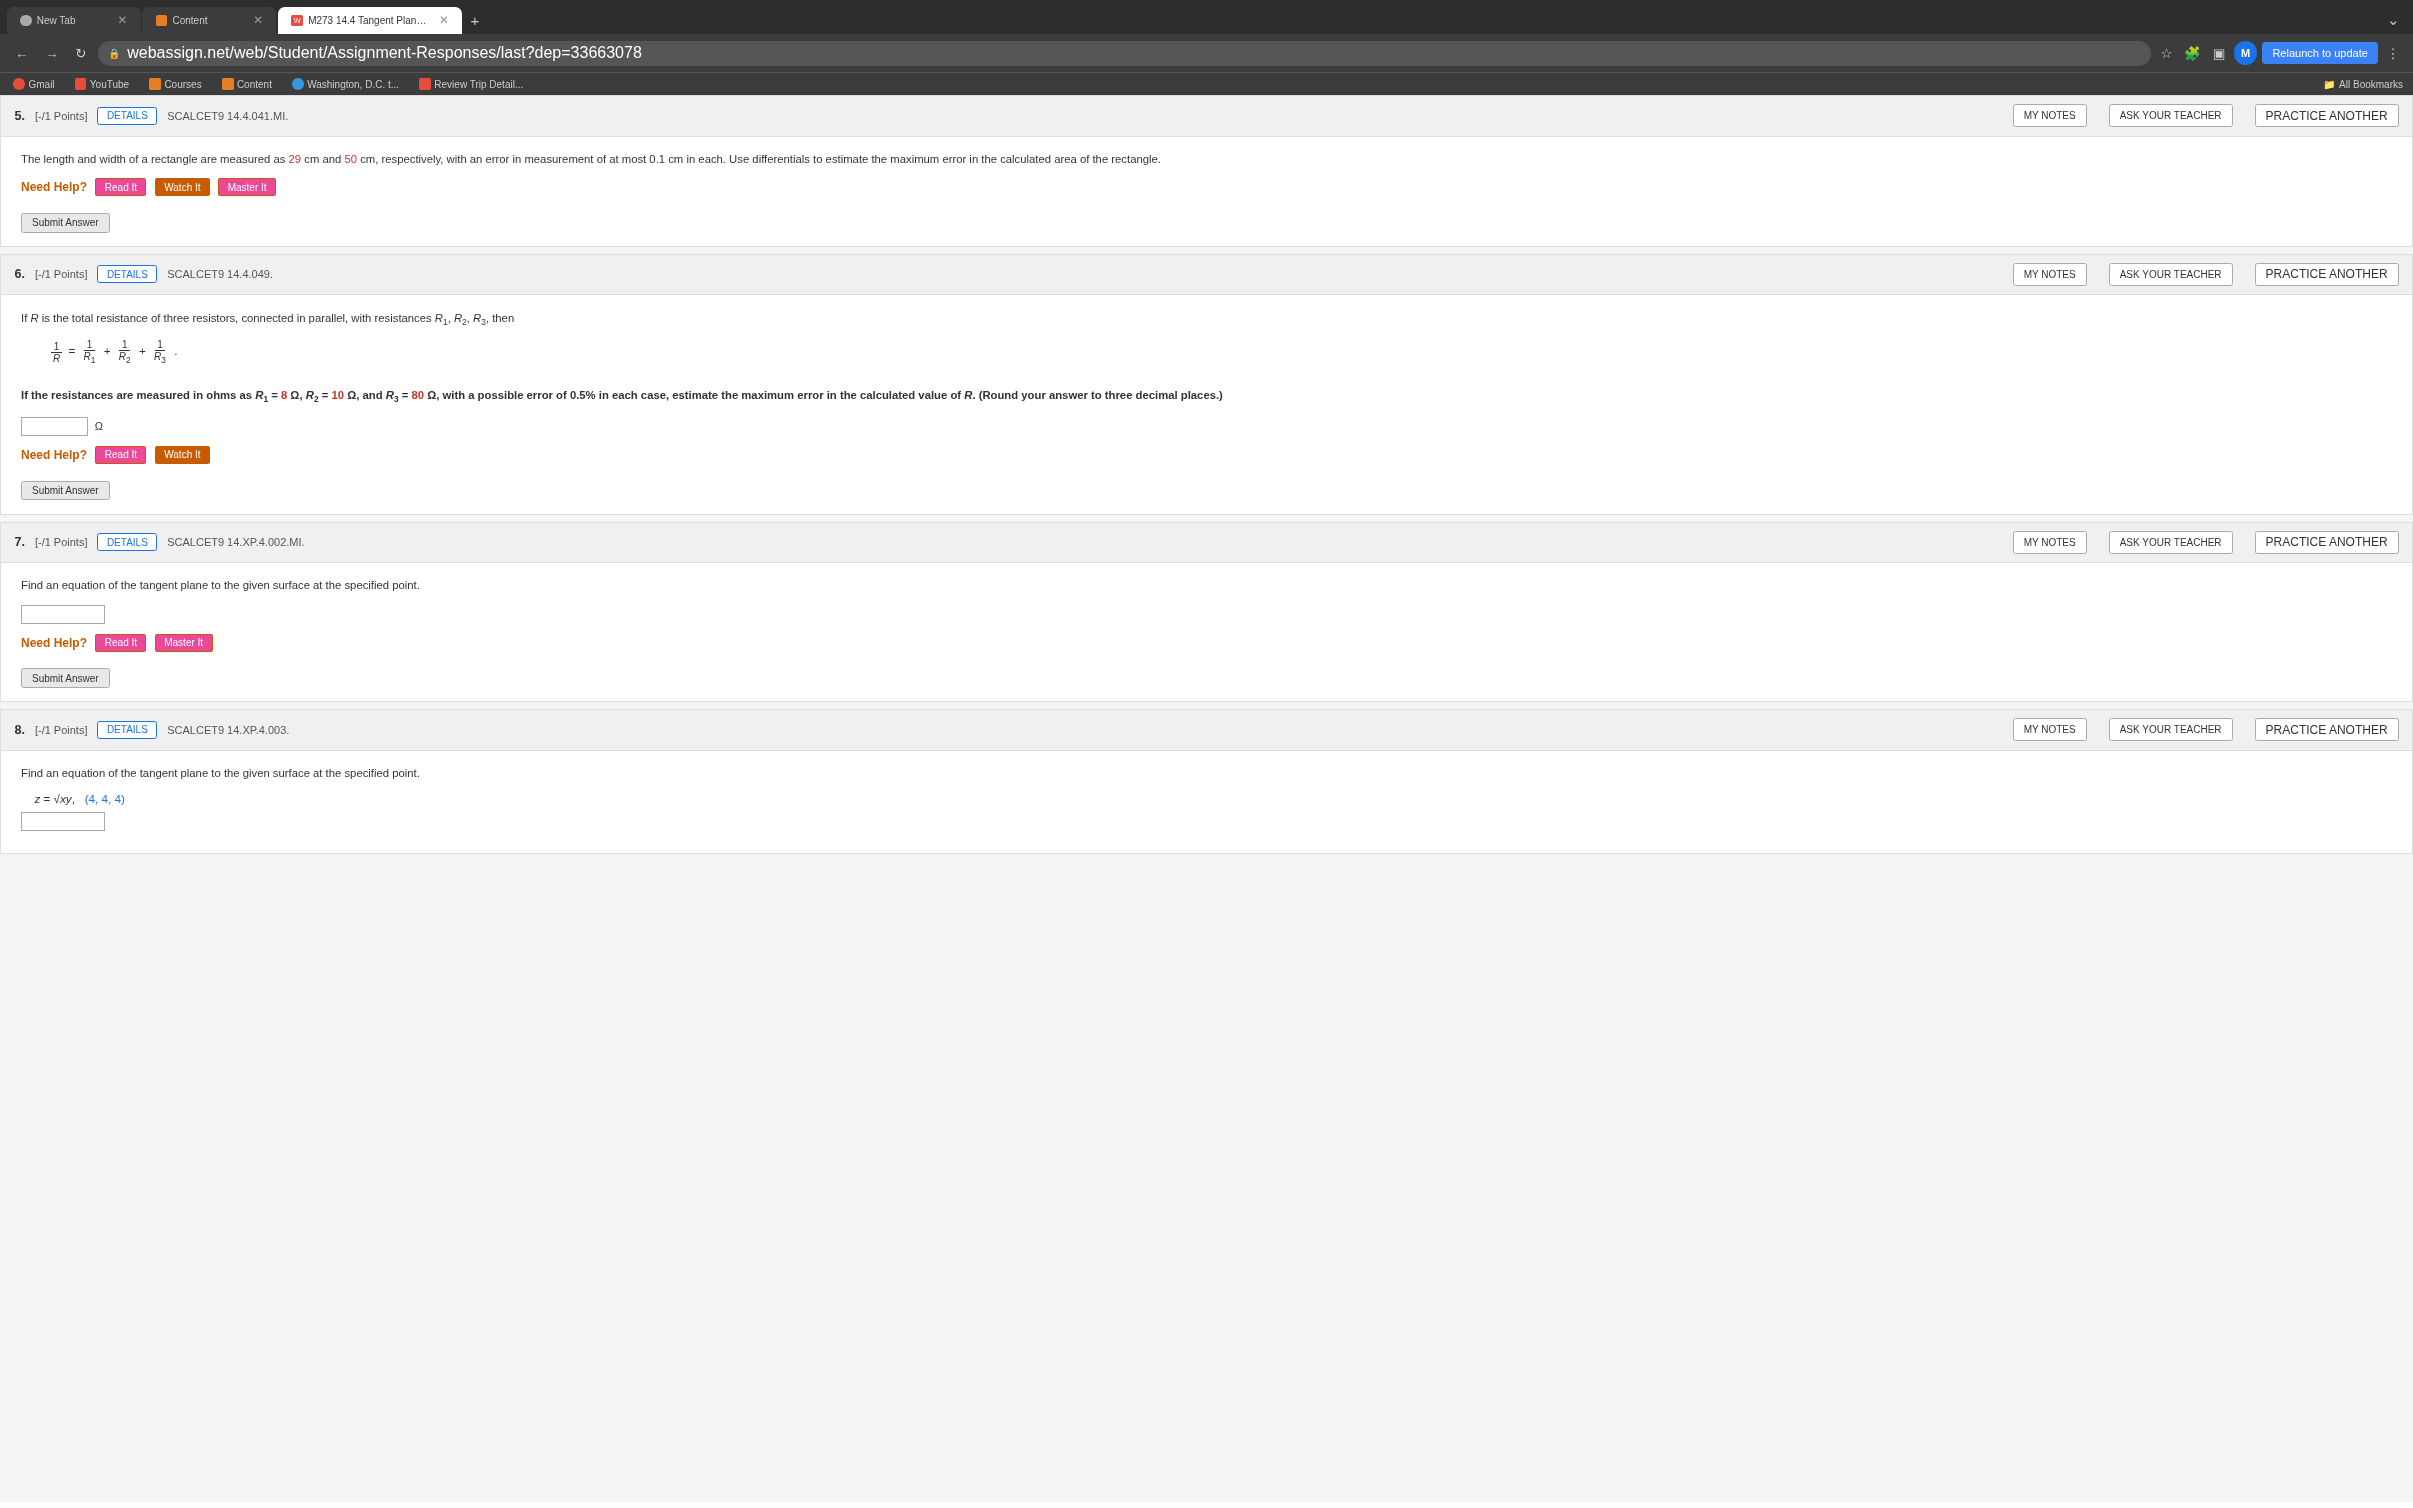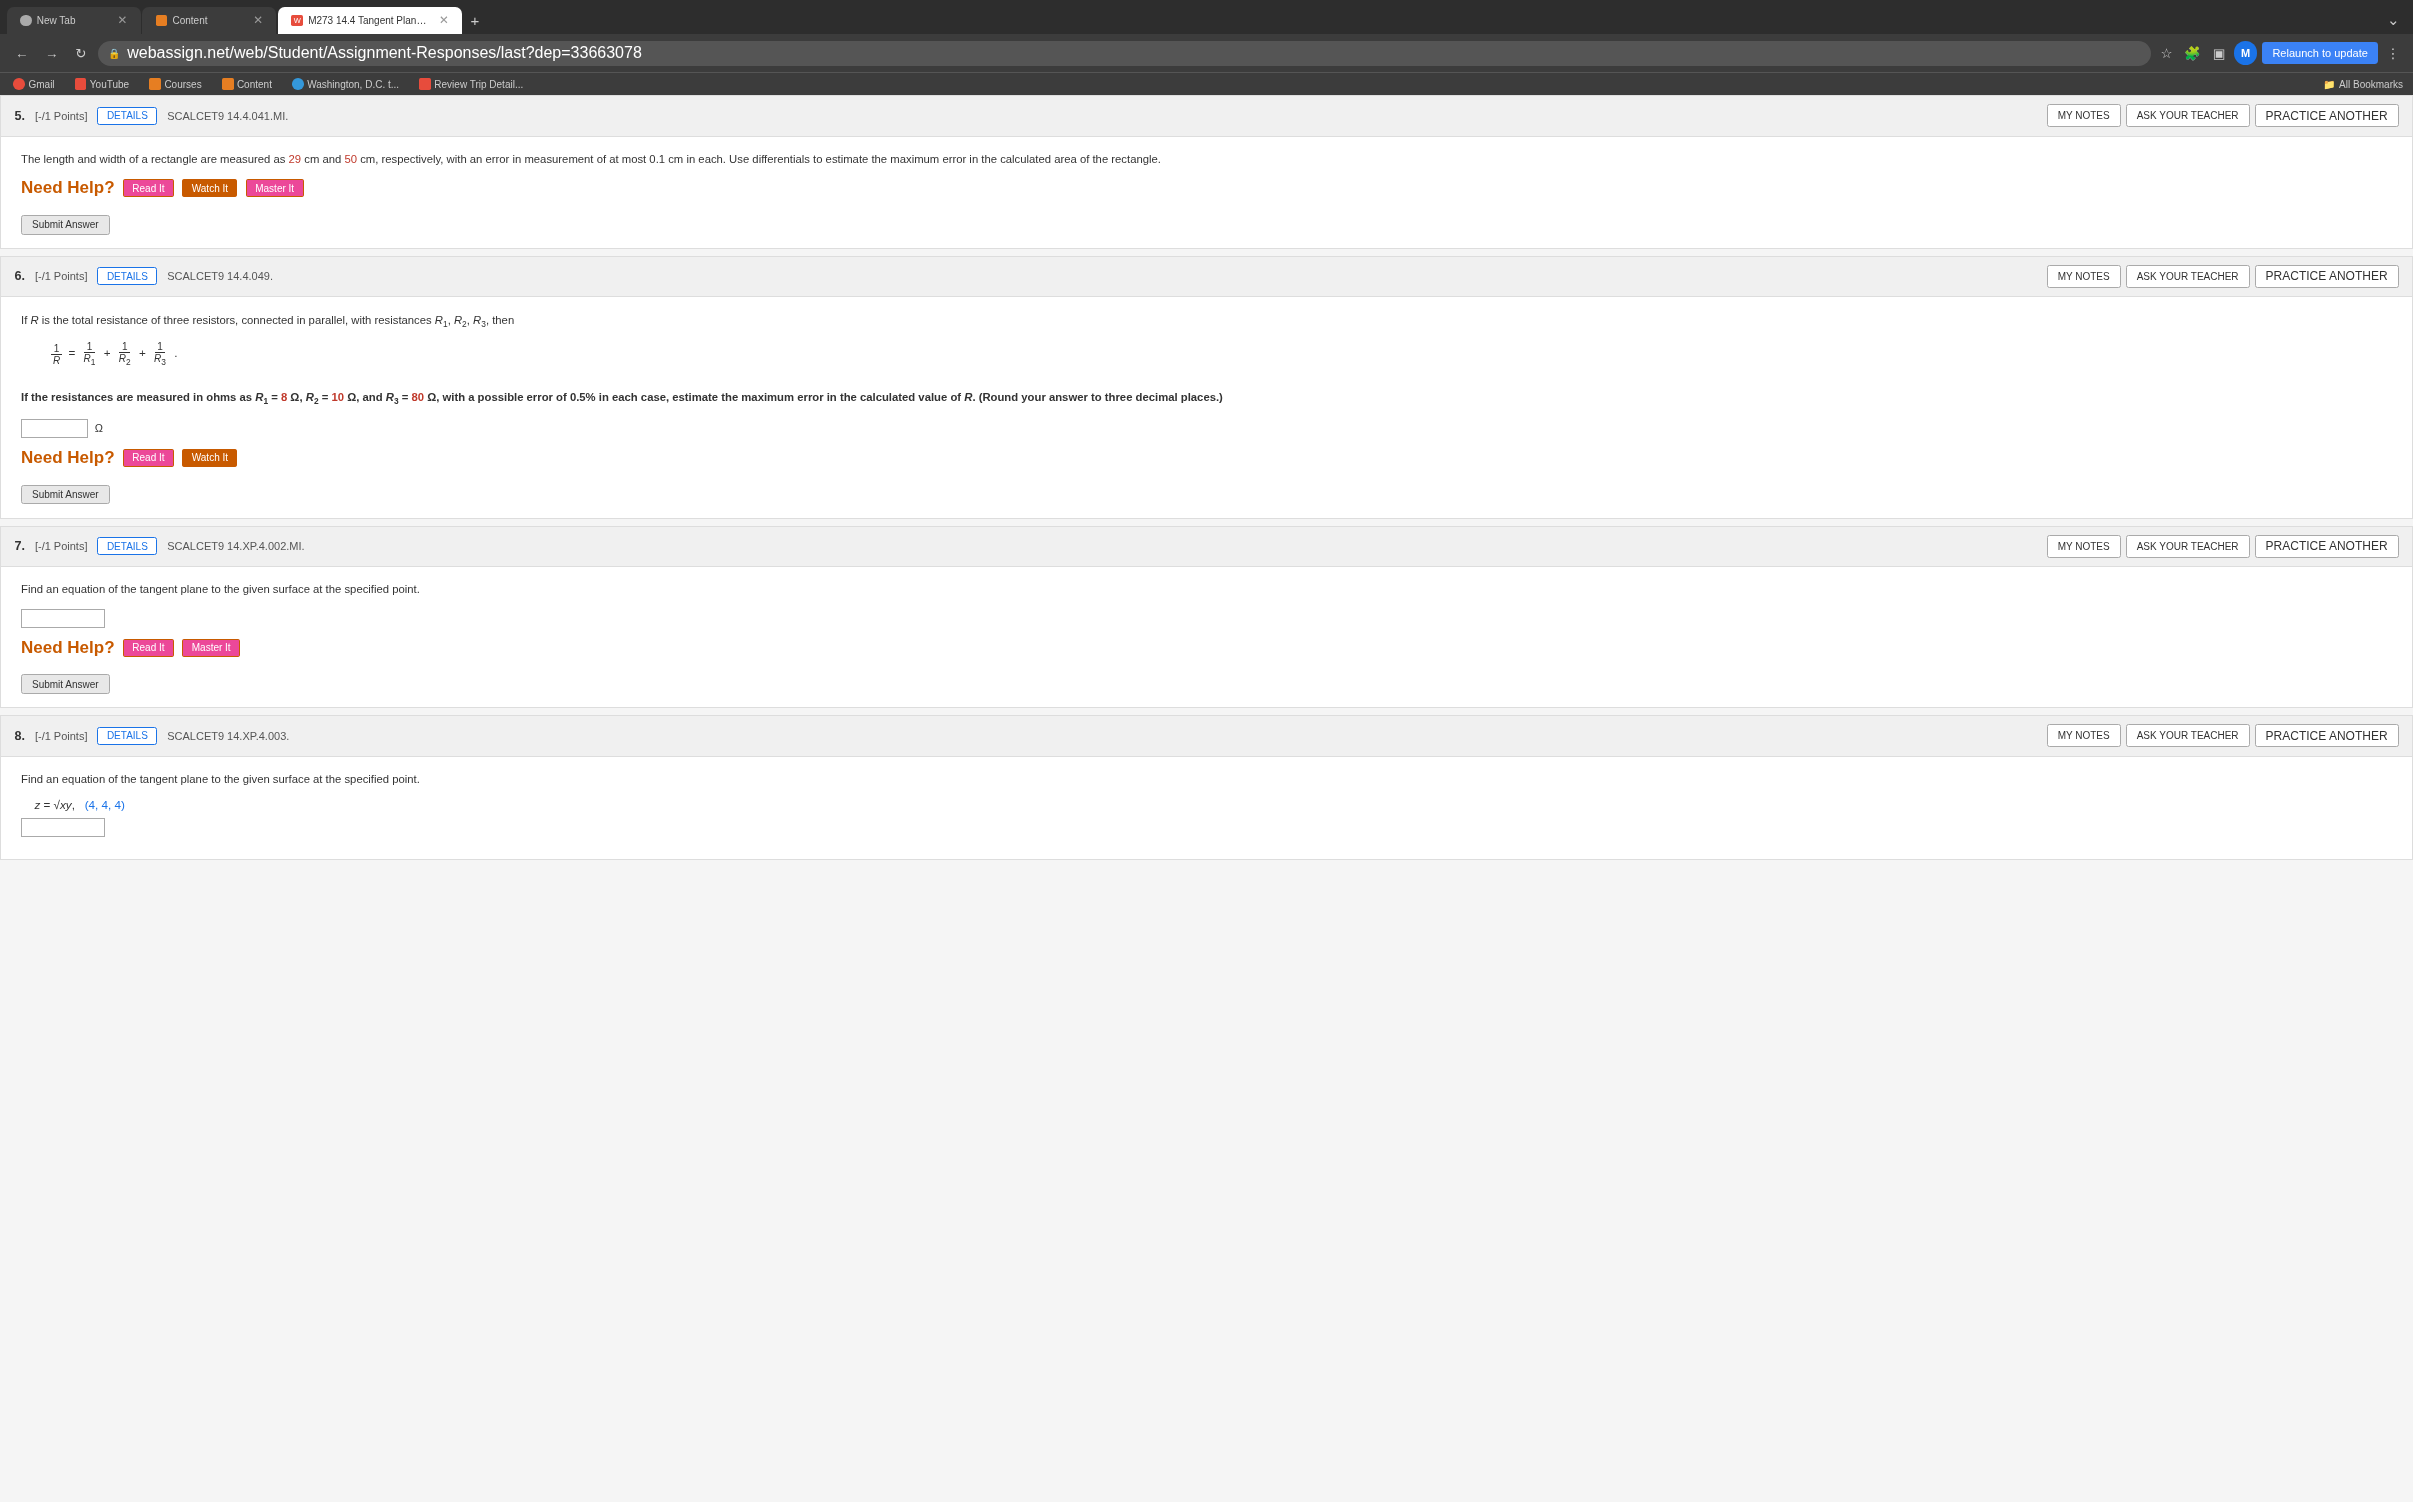--- a/index.html
+++ b/index.html
@@ -34,33 +34,33 @@
 
     
     .page-content { background: #f5f5f5; min-height: calc(100vh - 101px); }
 
     
     .question-block { background: #fff; margin-bottom: 6.7px; border: 0.8px solid #ddd; }
     .question-header { display: flex; align-items: center; padding: 8.4px 13.4px; background: #f0f0f0; border-bottom: 0.8px solid #ddd; gap: 10px; }
     .question-num { font-size: 12.6px; font-weight: bold; color: #333; }
     .details-btn { border: 0.8px solid #1a73e8; color: #1a73e8; background: #fff; padding: 2.5px 8.4px; font-size: 10px; cursor: pointer; border-radius: 2.5px; font-weight: normal; }
     .scalcet-label { font-size: 11px; color: #555; }
-    .header-actions { margin-left: auto; display: flex; gap: 5px; }
+    .header-actions { margin-left: auto; display: flex; gap: 22px; }
     .my-notes-btn { border: 0.8px solid #aaa; background: #fff; color: #333; padding: 3.4px 10px; font-size: 10px; cursor: pointer; border-radius: 2.5px; }
     .ask-teacher-btn { border: 0.8px solid #aaa; background: #fff; color: #333; padding: 3.4px 10px; font-size: 10px; cursor: pointer; border-radius: 2.5px; }
     .practice-btn { border: 0.8px solid #aaa; background: #fff; color: #333; padding: 3.4px 10px; font-size: 12px; cursor: pointer; border-radius: 2.5px; }
 
     .question-body { padding: 13.4px 20px; }
     .question-text { font-size: 11.3px; line-height: 1.6; margin-bottom: 10px; }
     .red-text { color: #c0392b; }
     .input-field { border: 0.8px solid #aaa; padding: 2.5px 5px; font-size: 11px; width: 67px; display: inline-block; }
     .unit-label { font-size: 11px; margin-left: 3.4px; }
 
     .need-help { display: flex; align-items: center; gap: 8.4px; margin: 10px 0; }
-    .need-help-label { font-size: 17px; color: #c85a00; font-weight: bold; }
+    .need-help-label { font-size: 12px; color: #c85a00; font-weight: bold; }
     .help-btn { border: 0.8px solid #c85a00; background: #ec4899; color: #fff; padding: 2.5px 8.4px; font-size: 10px; cursor: pointer; border-radius: 1.7px; }
     .help-btn.watch { background: #c85a00; border-color: #c85a00; }
 
     .submit-btn { border: 0.8px solid #aaa; background: #e8e8e8; color: #333; padding: 3.4px 10px; font-size: 10px; cursor: pointer; border-radius: 2.5px; margin-top: 6.7px; }
     .fraction { display: inline-flex; flex-direction: column; align-items: center; vertical-align: middle; margin: 0 2.5px; font-size: 10px; }
     .fraction .num { border-bottom: 0.8px solid #333; padding: 0 2.5px; }
     .fraction .den { padding: 0 2.5px; }
     .equation-line { margin: 5px 0 5px 27px; font-size: 11.7px; }
     .blue-text { color: #1a73e8; }
 

